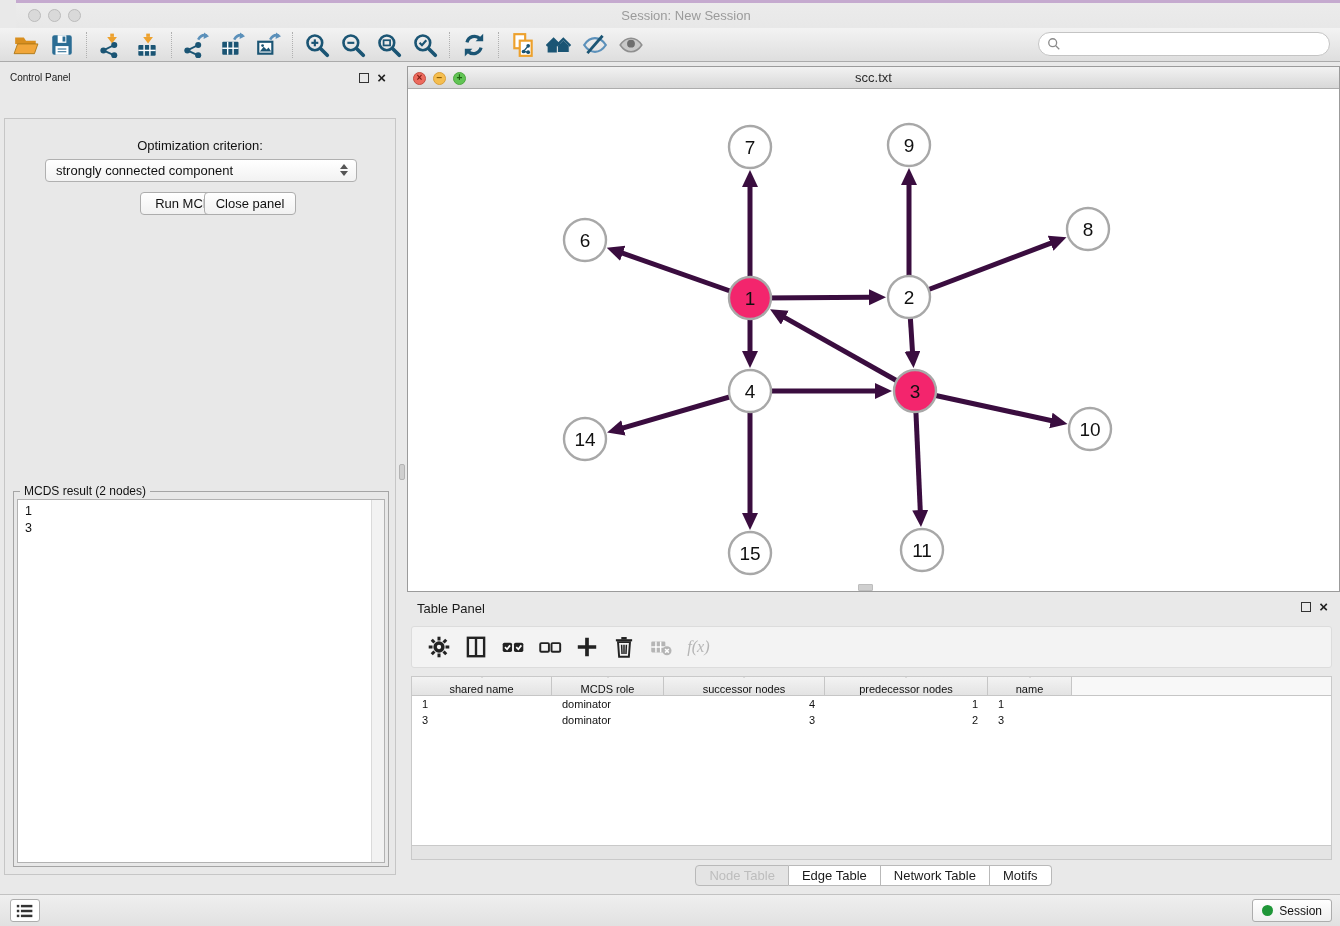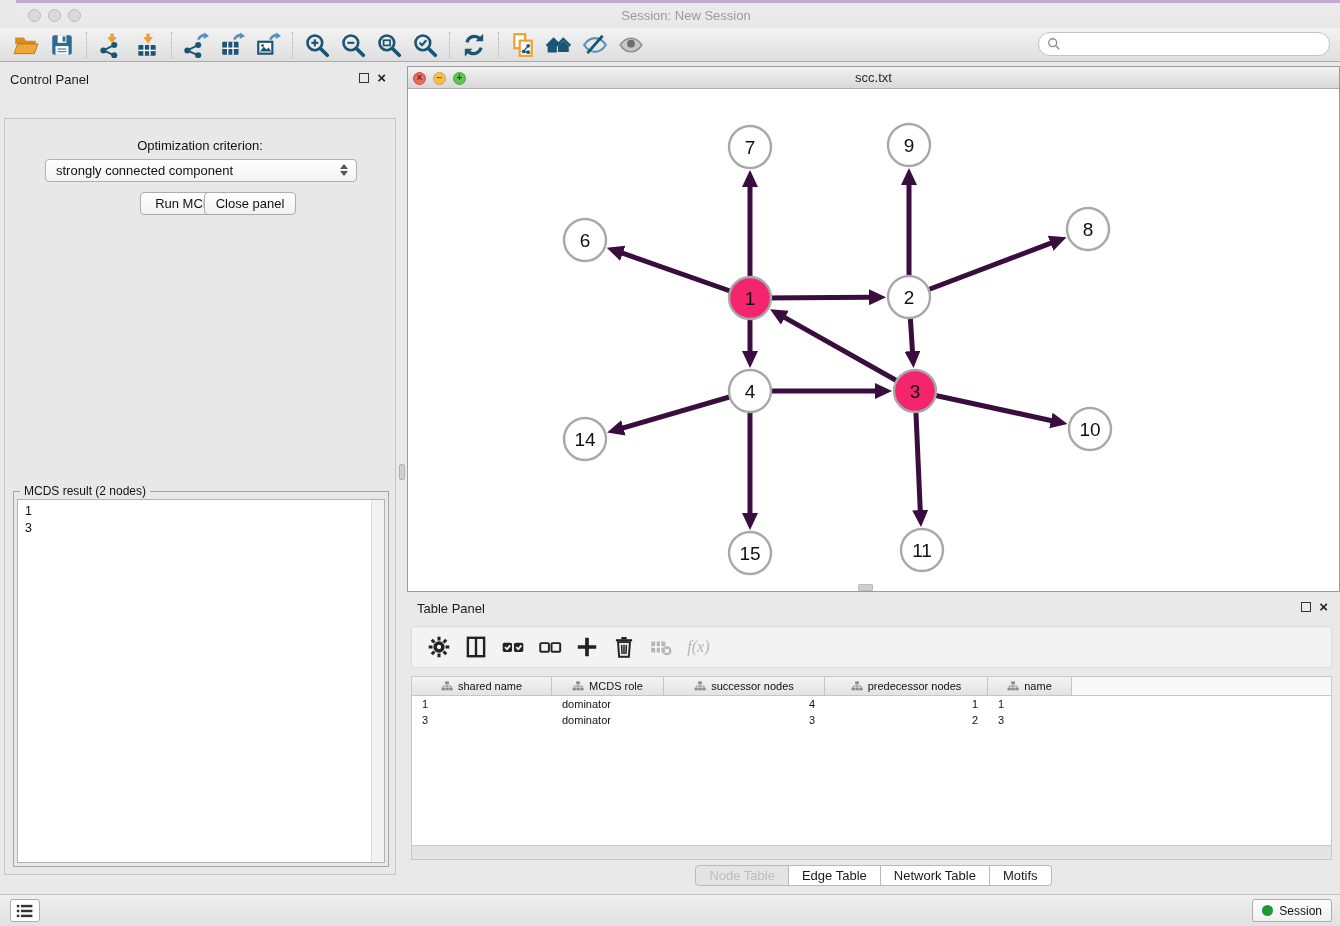--- a/index.html
+++ b/index.html
@@ -19,21 +19,21 @@
   #toolbar { left:0; top:28px; width:1340px; height:34px;
     background:linear-gradient(#f3f3f3,#dedede); border-bottom:1px solid #ababab;
     display:flex; align-items:center; padding-left:8px; }
   .tb-btn { width:36px; height:30px; display:flex; align-items:center; justify-content:center; cursor:default; }
   .tb-sep { width:1px; height:26px; margin:0 6px; border-left:1px dotted #b0b0b0; }
   #search-wrap { position:absolute; right:10px; top:4px; width:292px; height:24px; background:#fff;
     border:1px solid #c4c4c4; border-radius:12px; display:flex; align-items:center; padding-left:8px; }
 
   
   #control-panel { left:0; top:62px; width:400px; height:832px; background:#e9e9e9; }
-  #cp-title { left:10px; top:10px; font-size:13px; color:#1a1a1a; position:absolute; }
+  #cp-title { left:10px; top:10px; font-size:10px; color:#1a1a1a; position:absolute; }
   .win-btns { position:absolute; display:flex; gap:8px; align-items:center; }
   .float-box { width:10px; height:10px; border:1.6px solid #333; display:inline-block; }
   .close-x { font-size:15px; font-weight:bold; color:#222; line-height:10px; }
   .tabrow { position:absolute; display:flex; }
   .tab { height:21px; line-height:20px; padding:0 13px; font-size:13px; background:#fff;
     border:1px solid #b9b9b9; border-left:none; color:#1a1a1a; white-space:nowrap; }
   .tab:first-child { border-left:1px solid #b9b9b9; border-radius:4px 0 0 4px; }
   .tab:last-child { border-radius:0 4px 4px 0; }
   .tab.selected { background:#e4e4e4; color:#bdbdbd; }
   #cp-body { position:absolute; left:4px; top:56px; width:392px; height:757px;
@@ -70,21 +70,21 @@
 
   
   #table-panel { left:407px; top:594px; width:933px; height:300px; background:#e9e9e9; }
   #tp-title { position:absolute; left:10px; top:7px; font-size:13px; color:#1a1a1a; }
   #tp-toolbar { position:absolute; left:4px; top:32px; width:921px; height:42px;
     background:#f3f3f3; border:1px solid #dcdcdc; border-radius:3px; display:flex; align-items:center; padding-left:8px; }
   .tp-btn { width:37px; height:30px; display:flex; align-items:center; justify-content:center; }
   #tp-table { position:absolute; left:4px; top:82px; width:921px; height:170px; background:#fff; border:1px solid #c9c9c9; }
   #tp-header { display:flex; height:19px; background:linear-gradient(#f3f3f3,#e3e3e3); border-bottom:1px solid #c6c6c6; }
   .th { display:flex; align-items:center; justify-content:center; gap:5px; font-size:11px; color:#111;
-    border-right:1px solid #c6c6c6; height:100%; }
+    border-right:1px solid #c6c6c6; height:100%;flex-direction:column; }
   .th-fill { flex:1; background:#f8f8f8; }
   .tr { display:flex; height:16px; }
   .td { font-size:11px; color:#111; line-height:16px; padding:0 10px; white-space:nowrap; overflow:hidden; }
   #tp-scrollstrip { position:absolute; left:4px; top:252px; width:921px; height:14px; background:#e4e4e4; border:1px solid #c9c9c9; border-top:none; }
   #tp-tabs { position:absolute; left:0; top:271px; width:933px; display:flex; justify-content:center; }
 
   
   #status-bar { left:0; top:894px; width:1340px; height:32px;
     background:linear-gradient(#efefef,#e1e1e1); border-top:1px solid #c2c2c2; }
   #list-btn { position:absolute; left:10px; top:4px; width:30px; height:23px; background:#fff;

